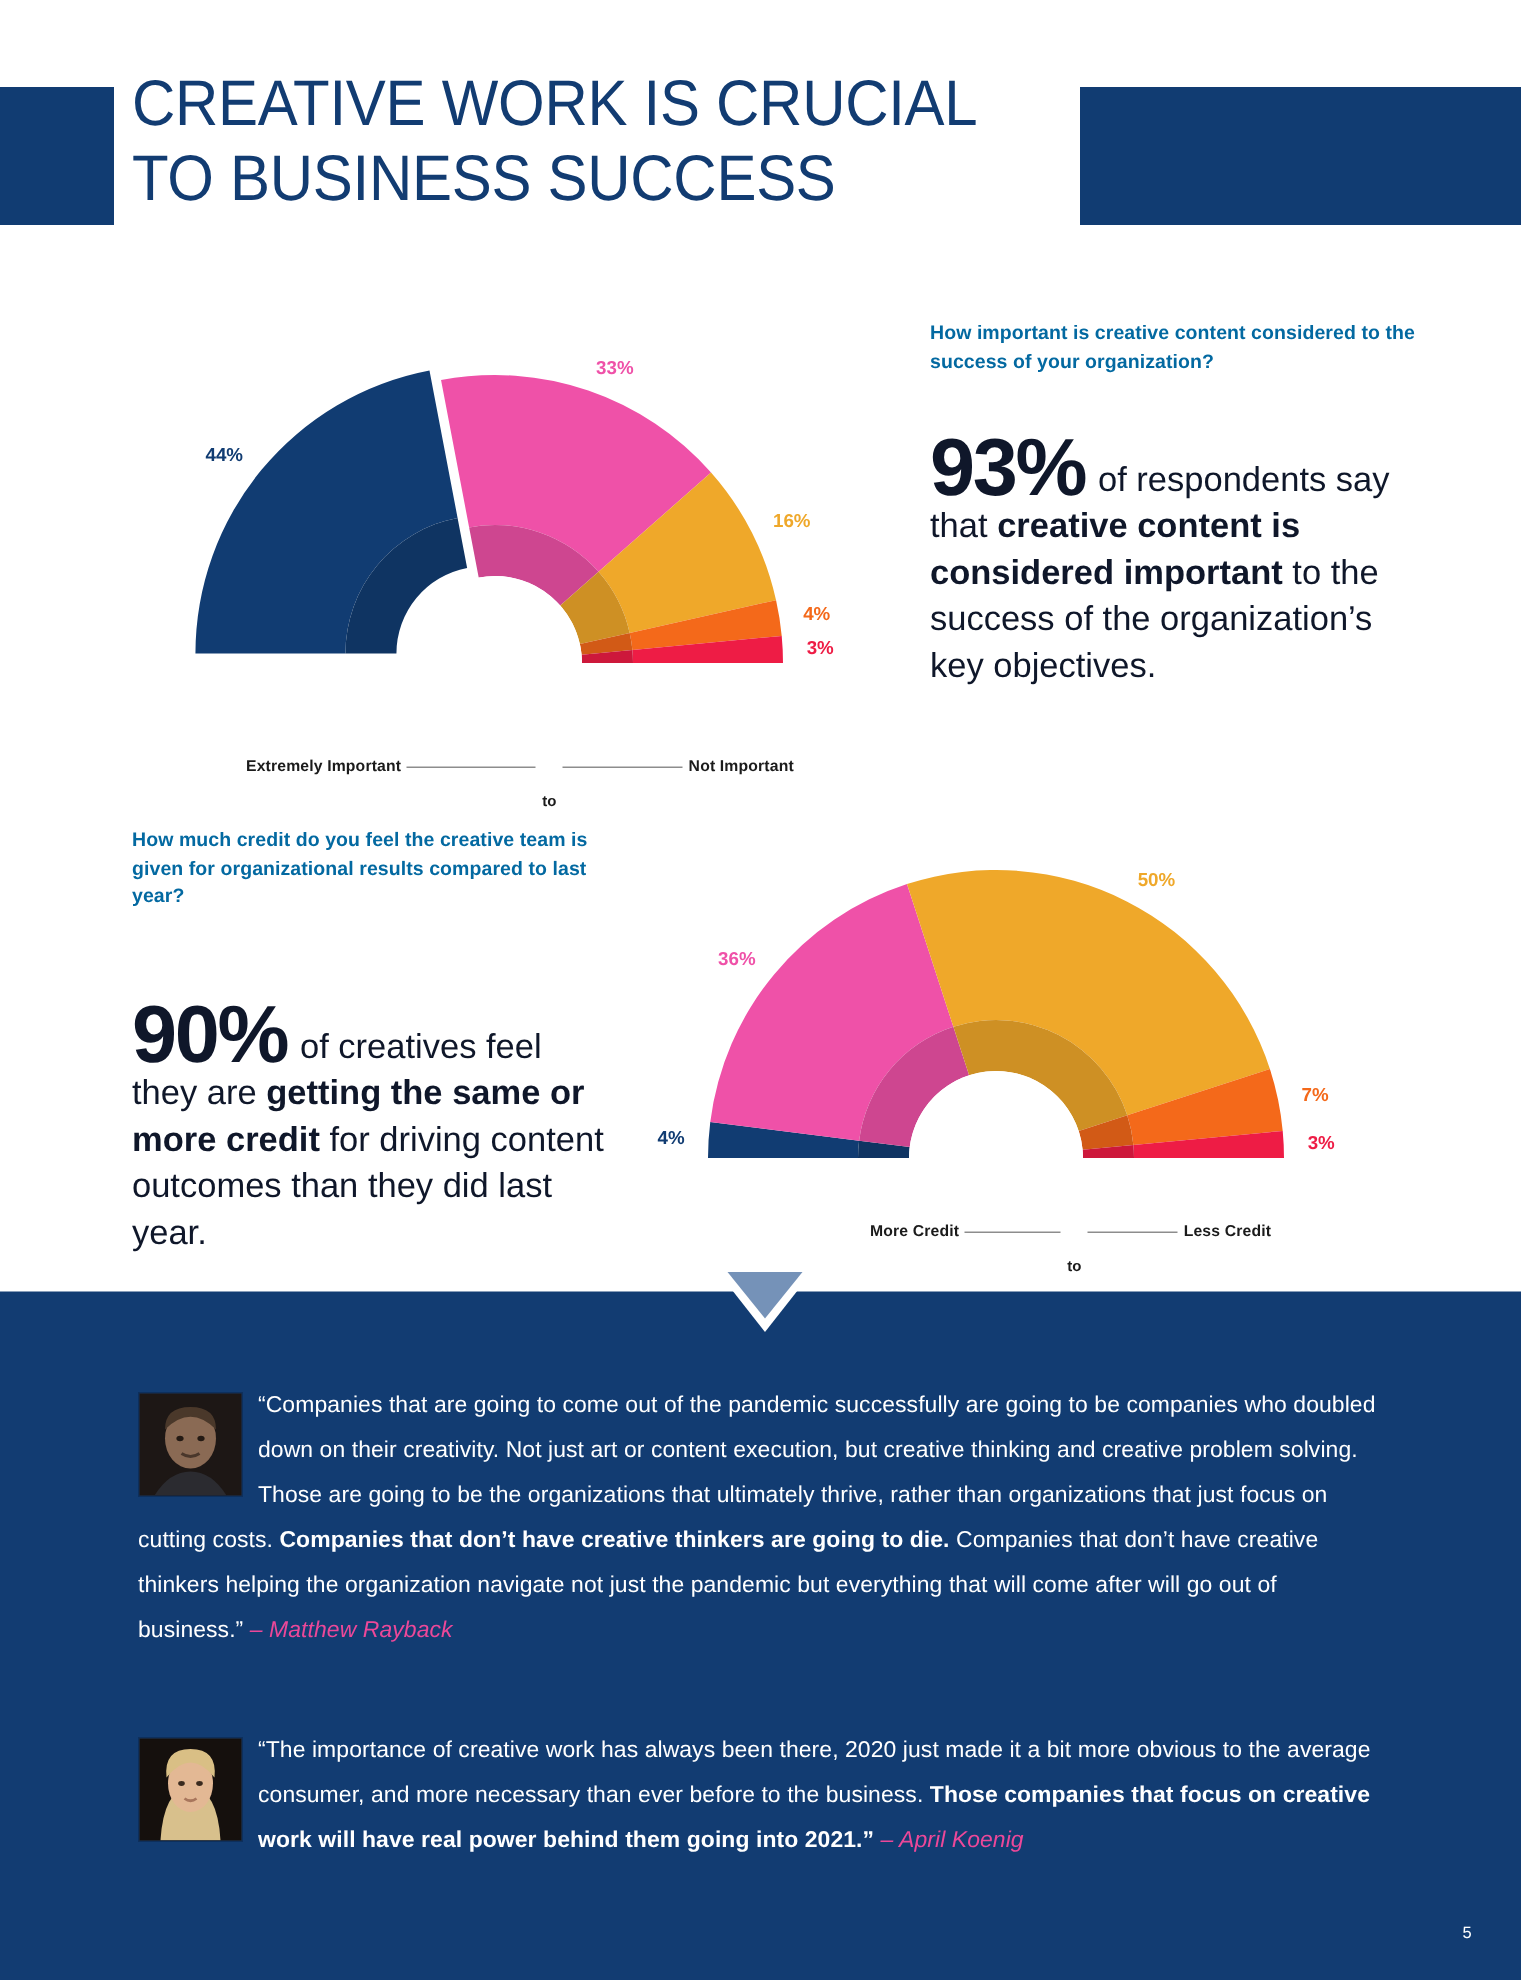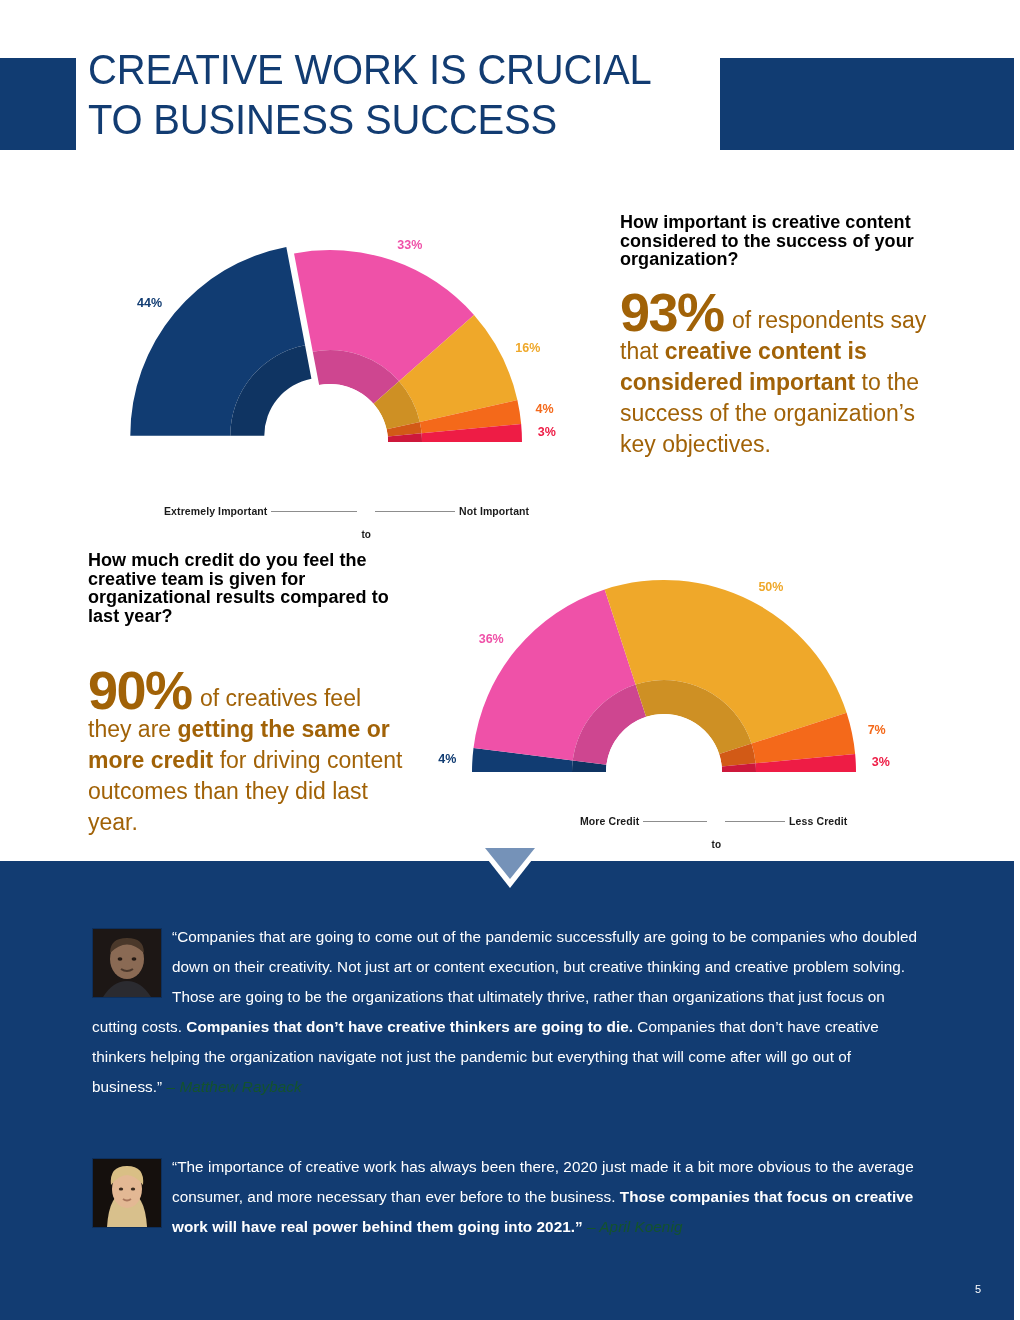--- a/index.html
+++ b/index.html
@@ -48,31 +48,31 @@
   }
   .axis-row .rule{
     height:1px;background:#8d8d8d;flex:0 0 auto;
   }
   .axis-row .lbl{padding:0 4px;}
   .axis-row .mid{padding:0 4px;font-size:10px;margin-top:47px;}
 
   
   .q-head{
     position:absolute;
-    font-size:18px;
+    font-size:13px;
     font-weight:bold;
     line-height:18.5px;
-    color:#000000;
+    color:#0369a1;
     letter-spacing:.05px;
   }
   .big-stat{
     position:absolute;
     font-size:23px;
     line-height:31px;
-    color:#a16207;
+    color:#0f172a;
     font-weight:400;
   }
   .big-stat .huge{
     font-size:54px;
     font-weight:bold;
     letter-spacing:-1.5px;
     line-height:40px;
     vertical-align:-3px;
     margin-right:2px;
   }
@@ -92,21 +92,21 @@
     position:absolute;left:1014px;top:0;width:6px;height:1320px;background:#ffffff;
   }
   .quote{
     position:relative;
     color:#ffffff;
     font-size:15.3px;
     line-height:30px;
     letter-spacing:.05px;
   }
   .quote b{font-weight:bold;}
-  .quote .attrib{font-style:italic;color:#14532d;}
+  .quote .attrib{font-style:italic;color:#ec4899;}
   .avatar{
     float:left;
     width:68px;height:68px;
     margin:6px 10px 2px 0;
     border:1px solid #0d2f5c;
     background:#2a2320;
     position:relative;
     overflow:hidden;
   }
   .avatar svg{display:block;}

